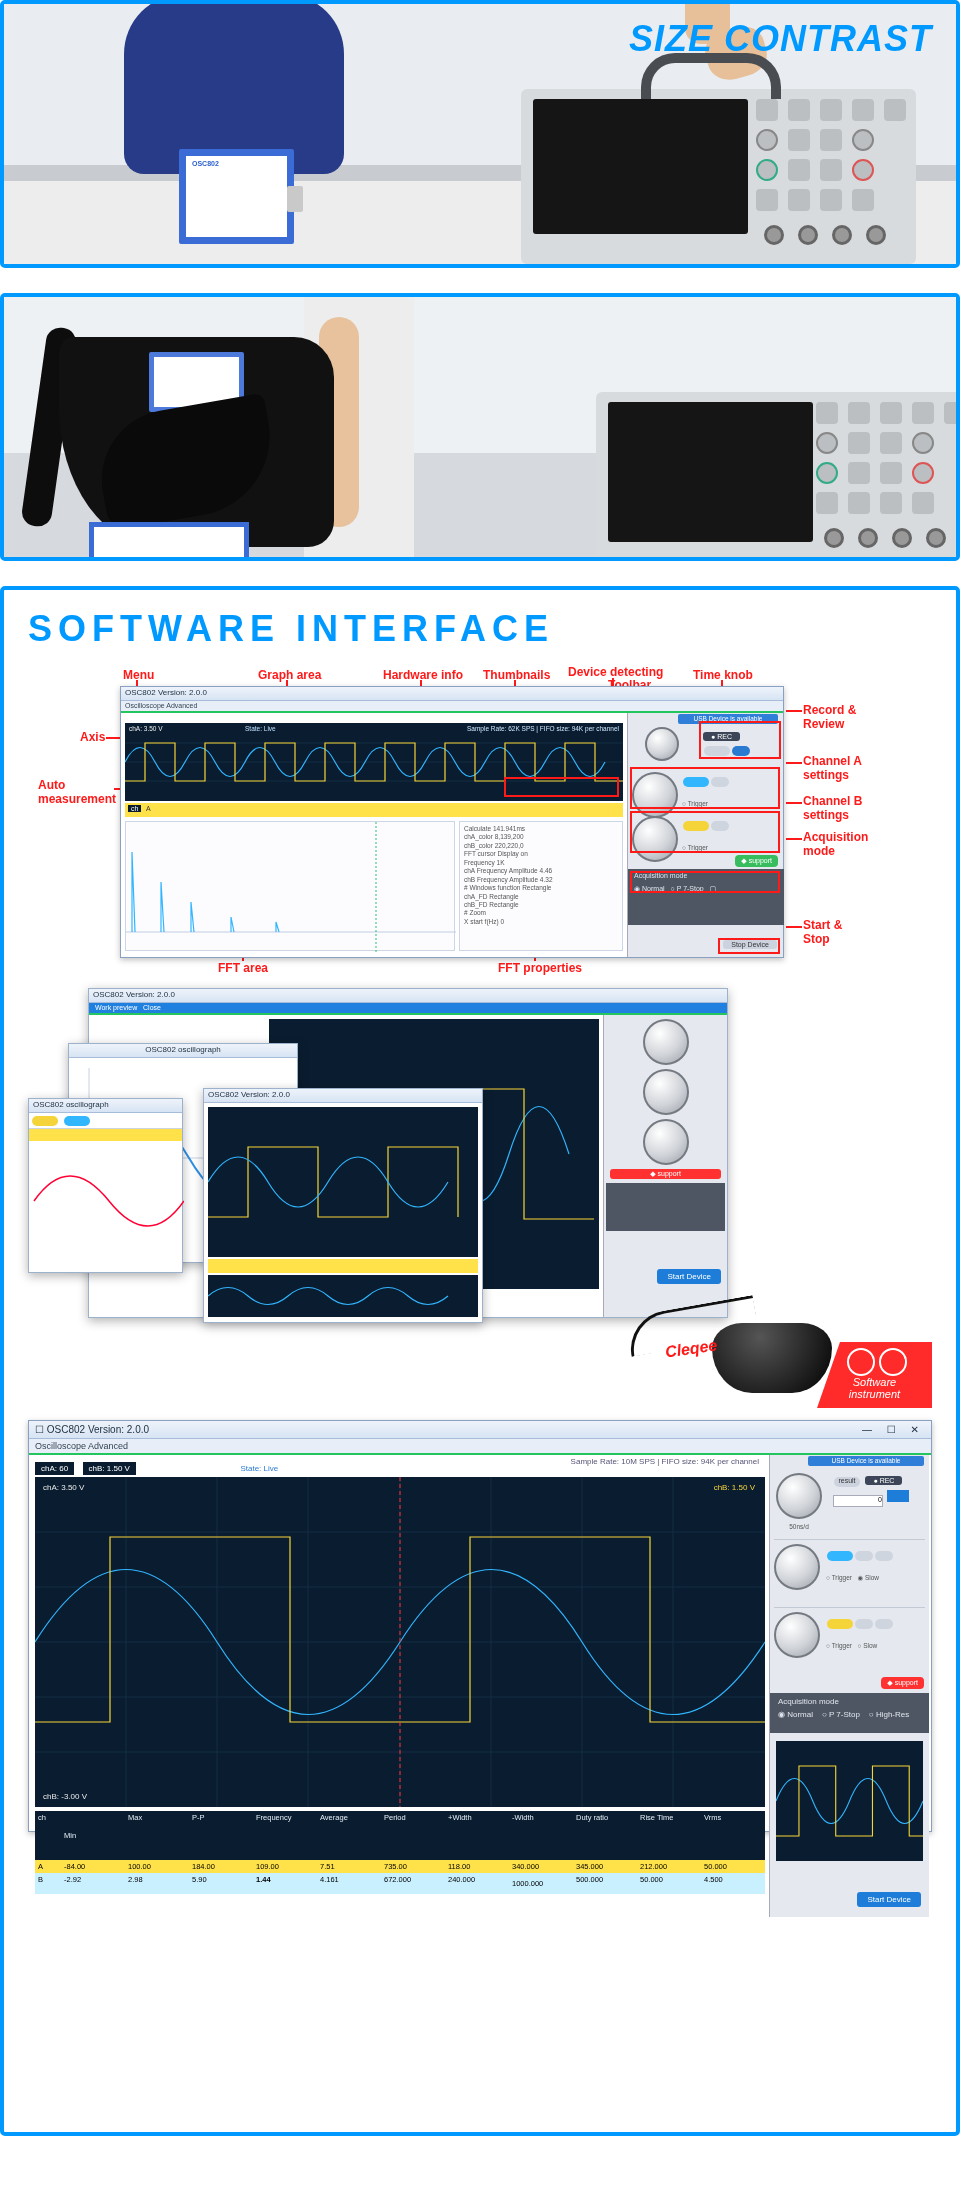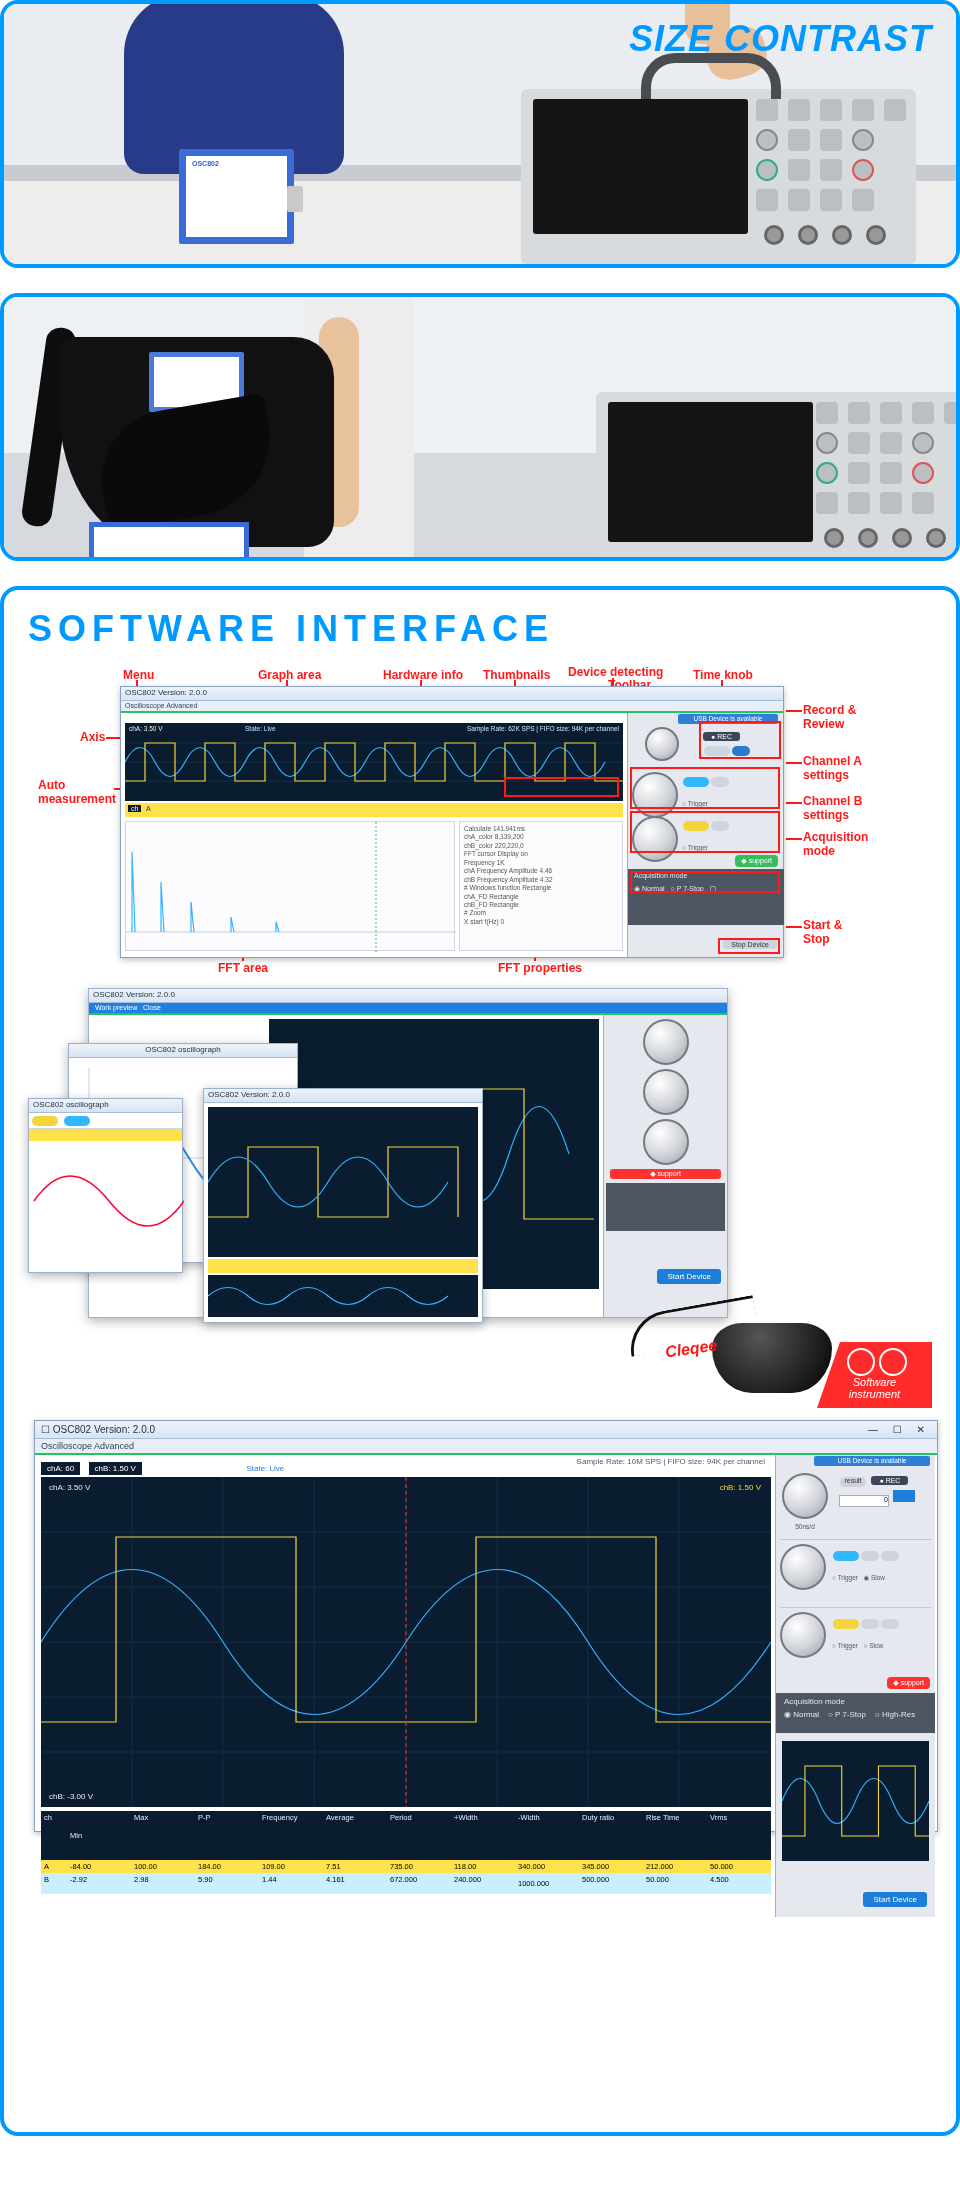--- a/index.html
+++ b/index.html
@@ -1,21 +1,21 @@
 <!DOCTYPE html>
 <html><head>
 <meta charset="utf-8">
 <style>
   * { box-sizing: border-box; margin: 0; padding: 0; }
   body { width: 960px; margin: 0 auto; background: #fff; font-family: Arial, Helvetica, sans-serif; }
 
   .panel {
     width: 100%;
     border: 4px solid #0099ff;
-    border-radius: 18px;
+    border-radius: 5px;
     margin-bottom: 25px;
     overflow: hidden;
     position: relative;
   }
   .panel-photo { height: 260px; background: #f5f5f5; position: relative; }
 
   .title-overlay {
     position: absolute;
     top: 14px; right: 24px;
     font-size: 36px;
@@ -413,21 +413,21 @@
 
     <div class="mouse-cable"></div>
     <div class="mouse"></div>
     <div class="cleqee">Cleqee</div>
     <div class="sw-badge">
       <span>Software</span><br><span>instrument</span>
     </div>
   </div>
 
   <div class="big-sw">
-    <div class="app-window" style="left:6px; top:0; width:100%; height:412px;">
+    <div class="app-window" style="left:0; top:0; width:100%; height:412px;">
       <div class="app-title" style="height:18px;font-size:10px;padding:3px 6px;">☐ <span>OSC802  Version: 2.0.0</span>
         <span style="float:right;letter-spacing:6px;">— ☐ ✕</span>
       </div>
       <div class="app-toolbar" style="height:16px;font-size:9px;padding:2px 6px;">Oscilloscope    Advanced</div>
 
       <div style="position:absolute;left:6px;top:36px;width:730px;height:18px;">
         <span style="background:#0a1d30;color:#fff;font-size:8px;padding:2px 6px;">chA: 60</span>
         <span style="background:#0a1d30;color:#fff;font-size:8px;padding:2px 6px;margin-left:4px;">chB: 1.50 V</span>
         <span style="font-size:8px;color:#2a7bd0;margin-left:100px;">State: Live</span>
         <span style="font-size:8px;color:#557;float:right;margin-right:6px;">Sample Rate: 10M SPS | FIFO size: 94K per channel</span>
@@ -488,21 +488,21 @@
           <div style="flex:1;padding:2px 3px;">340.000</div>
           <div style="flex:1;padding:2px 3px;">345.000</div>
           <div style="flex:1;padding:2px 3px;">212.000</div>
           <div style="flex:1;padding:2px 3px;">50.000</div>
         </div>
         <div style="background:#c9f0ff;font-size:7.5px;display:flex;">
           <div style="width:26px;padding:2px 3px;">B</div>
           <div style="flex:1;padding:2px 3px;">-2.92</div>
           <div style="flex:1;padding:2px 3px;">2.98</div>
           <div style="flex:1;padding:2px 3px;">5.90</div>
-          <div style="flex:1;padding:2px 3px;">1.44</div>
+          <div style="flex:1;padding:2px 3px;font-weight:bold;">1.44</div>
           <div style="flex:1;padding:2px 3px;">4.161</div>
           <div style="flex:1;padding:2px 3px;">672.000</div>
           <div style="flex:1;padding:2px 3px;">240.000</div>
           <div style="flex:1;padding:6px 3px;">1000.000</div>
           <div style="flex:1;padding:2px 3px;">500.000</div>
           <div style="flex:1;padding:2px 3px;">50.000</div>
           <div style="flex:1;padding:2px 3px;">4.500</div>
         </div>
       </div>
 

